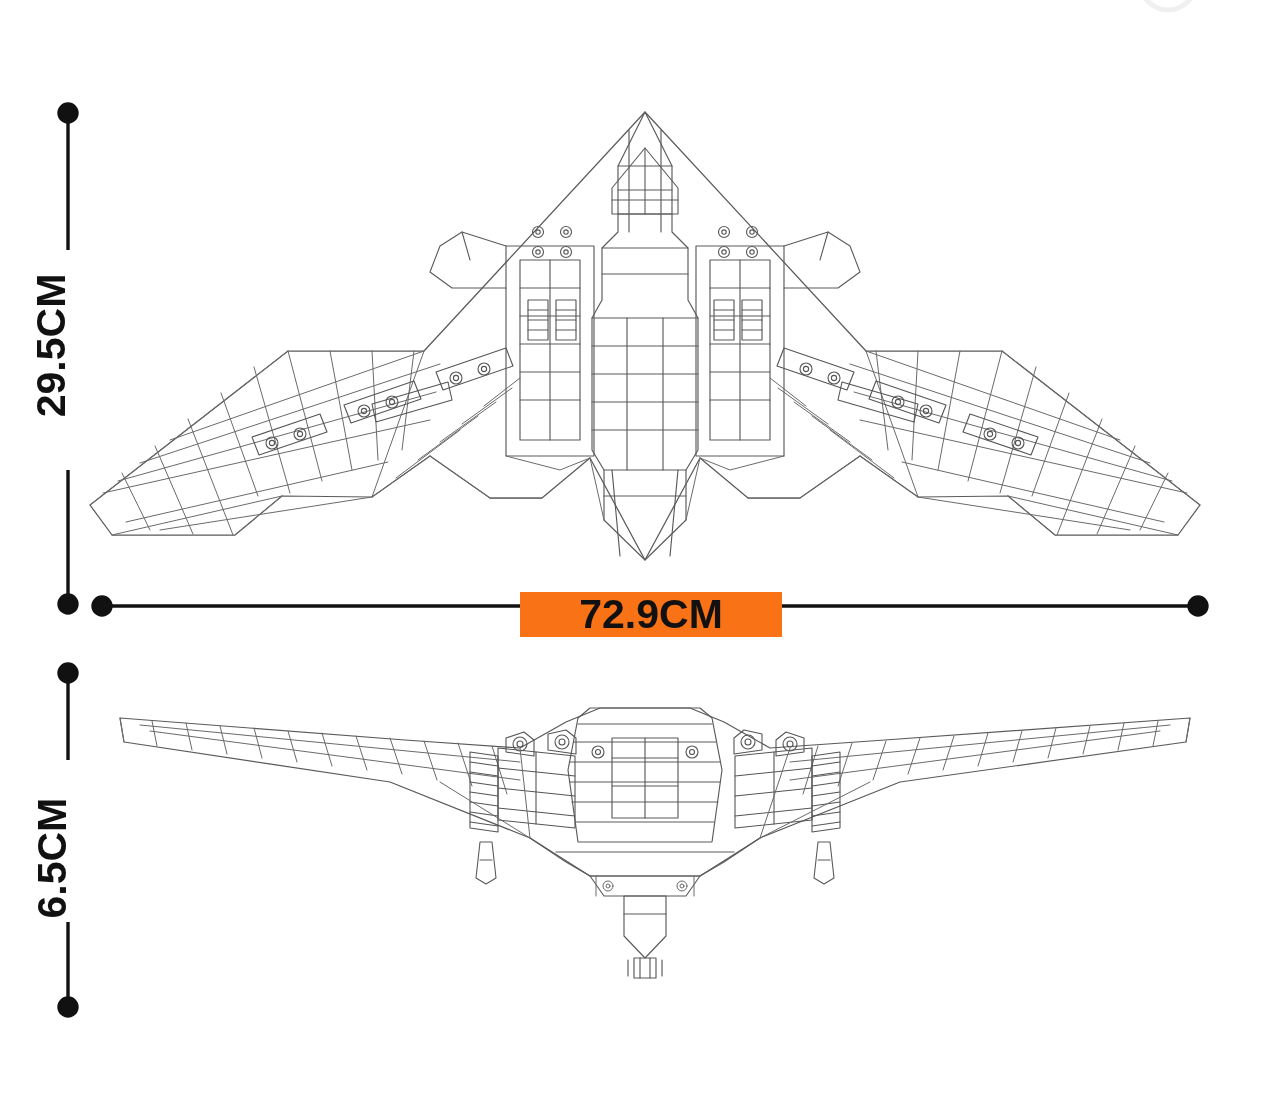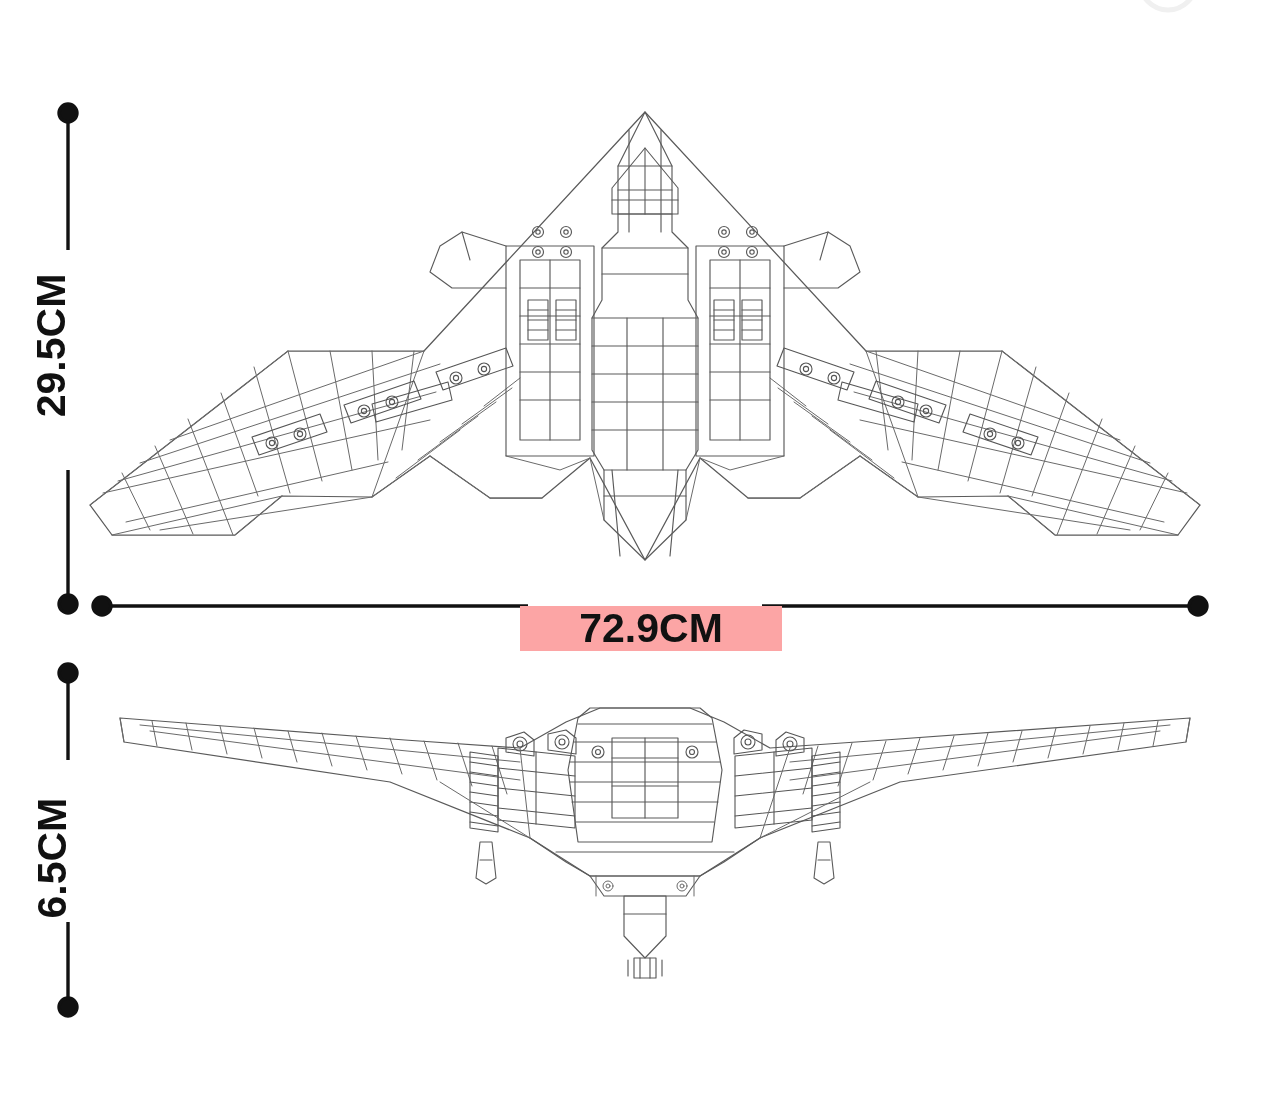--- a/index.html
+++ b/index.html
@@ -17,21 +17,21 @@
     font-family:"Liberation Sans", sans-serif;
     font-weight:bold;
     color:#111111;
     letter-spacing:0px;
     white-space:nowrap;
     line-height:1;
   }
   .vlabel{transform-origin:50% 50%;transform:rotate(-90deg);}
   #lbl-height-top{left:-24px;top:325px;width:150px;text-align:center;font-size:41px;}
   #lbl-height-bottom{left:-8px;top:838px;width:120px;text-align:center;font-size:41px;}
-  #lbl-width{left:520px;top:606px;width:250px;text-align:center;font-size:41px;background:#fca5a5;padding:2px 6px;}
+  #lbl-width{left:520px;top:592px;width:250px;text-align:center;font-size:41px;background:#f97316;padding:2px 6px;}
 </style>
 </head>
 <body>
 
 <div id="stage">
 
   <svg class="layer" viewBox="0 0 1284 1109" width="1284" height="1109">
     <circle cx="1168" cy="-18" r="28" fill="none" stroke="#f0f0f0" stroke-width="5"></circle>
   </svg>
 

